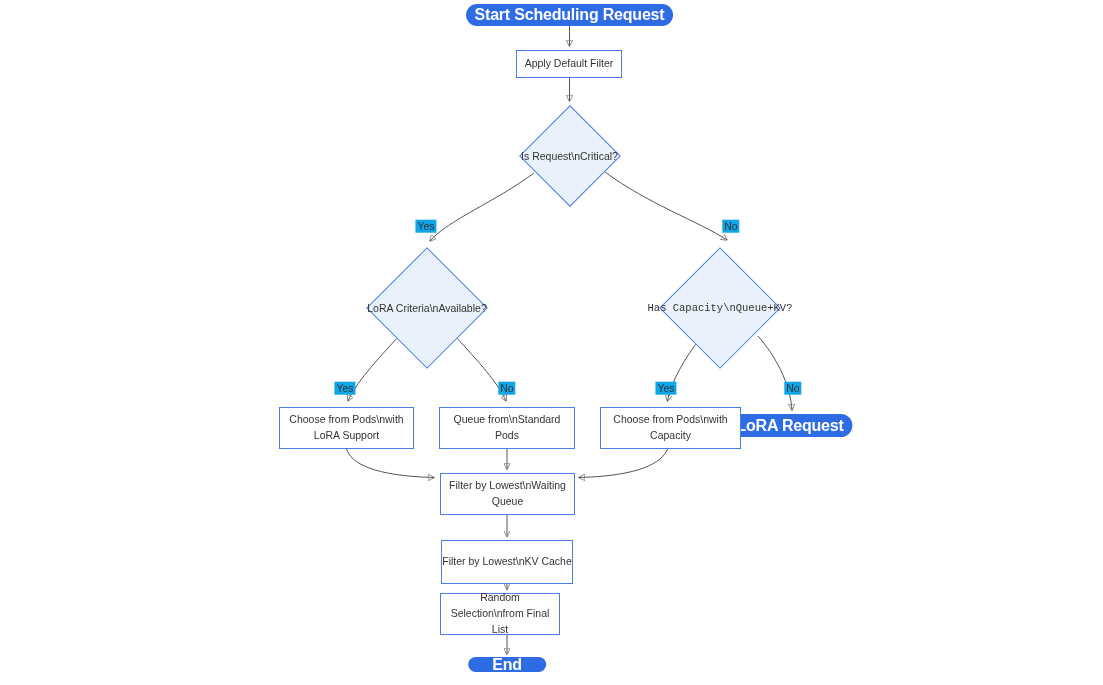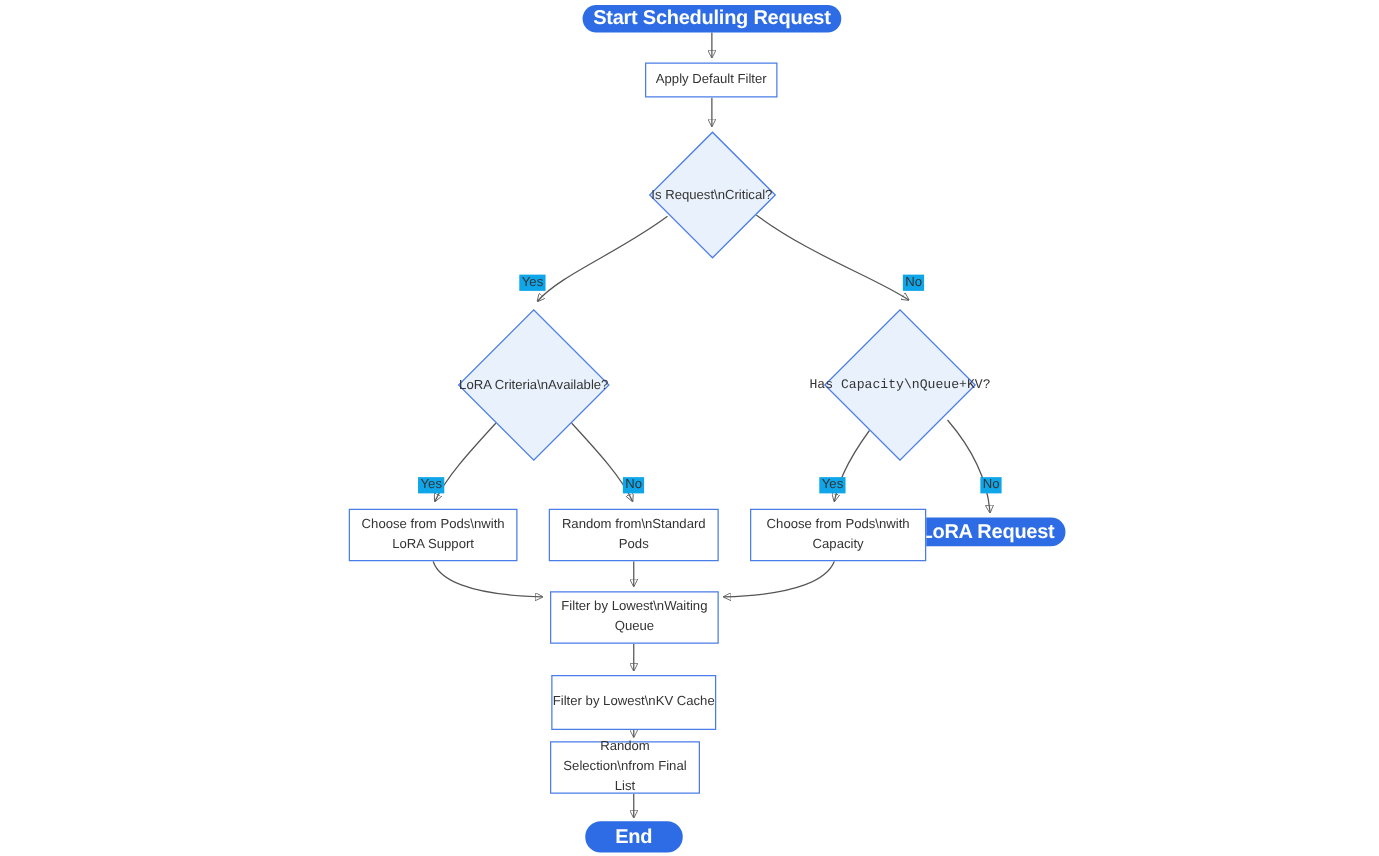--- a/index.html
+++ b/index.html
@@ -70,27 +70,27 @@
     <path d="M667.5,449 C662,463 639,476 579,477.5" marker-end="url(#arrow)"></path>
     <path d="M507,515 L507,536.5" marker-end="url(#arrow)"></path>
     <path d="M507,568 L507,589.5" marker-end="url(#arrow)"></path>
     <path d="M507,635 L507,654" marker-end="url(#arrow)"></path>
   </svg>
 
   <div class="pill" style="left:569.5px;top:4px;height:22px;">Start Scheduling Request</div>
 
   <div class="pill" style="left:790px;top:414px;height:23px;">LoRA Request</div>
 
-  <div class="pill" style="left:507px;top:657px;height:25px;border-radius:13px;padding:4px 24px;">End</div>
+  <div class="pill" style="left:507px;top:657px;height:15px;border-radius:13px;padding:4px 24px;">End</div>
 
   <div class="node rect one-line" style="left:516px;top:50px;width:106px;height:28px;">Apply Default Filter</div>
 
   <div class="node rect" style="left:279px;top:407px;width:135px;height:42px;">Choose from Pods\nwith LoRA Support</div>
 
-  <div class="node rect" style="left:439px;top:407px;width:136px;height:42px;">Random from\nStandard Pods</div>
+  <div class="node rect" style="left:439px;top:407px;width:136px;height:42px;">Queue from\nStandard Pods</div>
 
   <div class="node rect" style="left:600px;top:407px;width:141px;height:42px;">Choose from Pods\nwith Capacity</div>
 
   <div class="node rect" style="left:440px;top:473px;width:135px;height:42px;">Filter by Lowest\nWaiting Queue</div>
 
   <div class="node rect one-line" style="left:441px;top:540px;width:132px;height:44px;">Filter by Lowest\nKV Cache</div>
 
   <div class="node rect" style="left:440px;top:593px;width:120px;height:42px;">Random Selection\nfrom Final List</div>
 
   <div class="decision d-small" style="left:518px;top:105px;width:103px;height:102px;">

